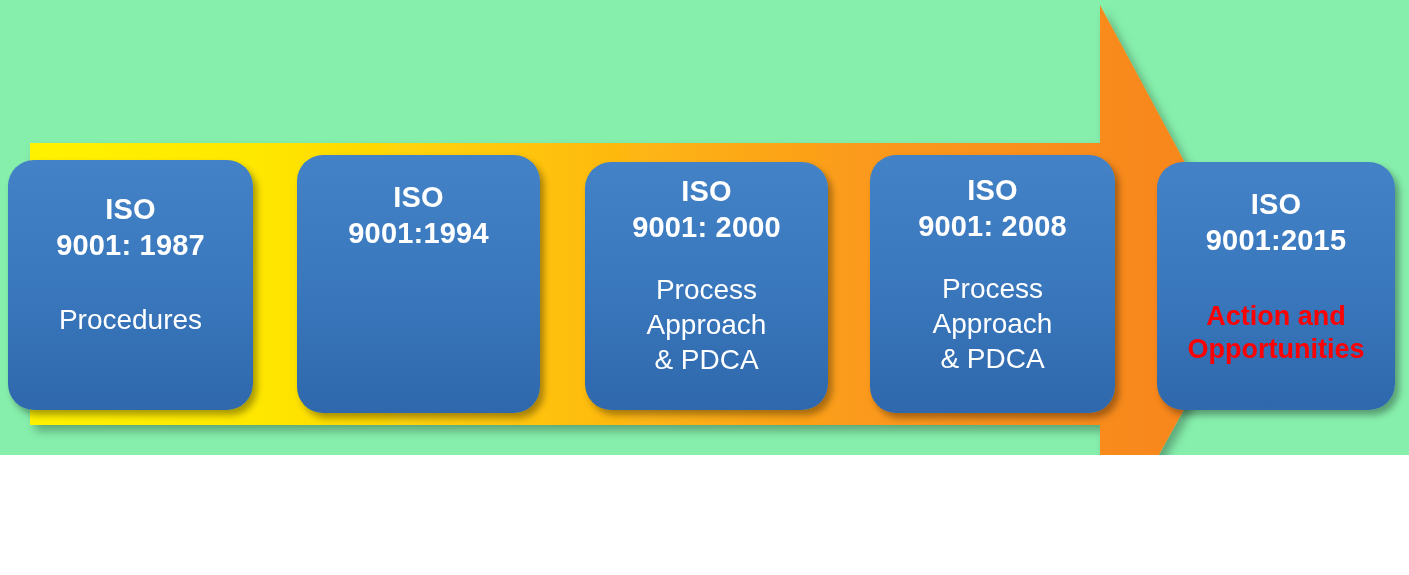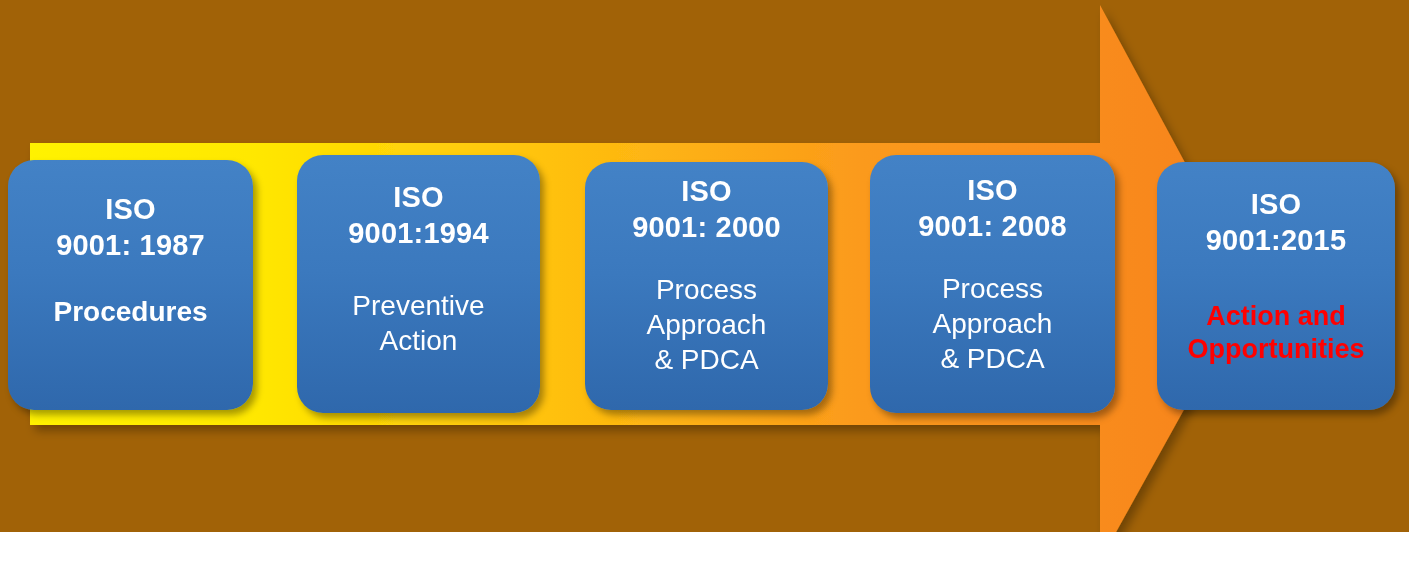--- a/index.html
+++ b/index.html
@@ -8,22 +8,22 @@
     padding: 0;
     background: #ffffff;
   }
   body {
     font-family: "Liberation Sans", sans-serif;
   }
 
   #stage {
     position: relative;
     width: 1409px;
-    height: 532px;
-    background: #a16207;
+    height: 455px;
+    background: #86efac;
     overflow: hidden;
   }
 
   
   .arrow-wrap {
     position: absolute;
     left: 0;
     top: 0;
     width: 1409px;
     height: 575px;
@@ -70,21 +70,21 @@
 
   .box-sub.accent {
     color: #FF0000;
     font-weight: bold;
     font-size: 27px;
     line-height: 1.22;
   }
 
   
   #box-0 { left: 8px;    top: 160px; width: 245px; height: 250px; padding-top: 32px; }
-  #box-0 .box-sub { margin-top: 32px; font-weight: bold; }
+  #box-0 .box-sub { margin-top: 40px; }
 
   #box-1 { left: 297px;  top: 155px; width: 243px; height: 258px; padding-top: 25px; }
   #box-1 .box-sub { margin-top: 38px; }
 
   #box-2 { left: 585px;  top: 162px; width: 243px; height: 248px; padding-top: 12px; }
   #box-2 .box-sub { margin-top: 28px; }
 
   #box-3 { left: 870px;  top: 155px; width: 245px; height: 258px; padding-top: 18px; }
   #box-3 .box-sub { margin-top: 28px; }
 
@@ -123,22 +123,20 @@
 
   <div class="box" id="box-0">
     <div class="box-title">ISO
 9001: 1987</div>
     <div class="box-sub">Procedures</div>
   </div>
 
   <div class="box" id="box-1">
     <div class="box-title">ISO
 9001:1994</div>
-    <div class="box-sub">Preventive
-Action</div>
   </div>
 
   <div class="box" id="box-2">
     <div class="box-title">ISO
 9001: 2000</div>
     <div class="box-sub">Process
 Approach
 &amp; PDCA</div>
   </div>
 

